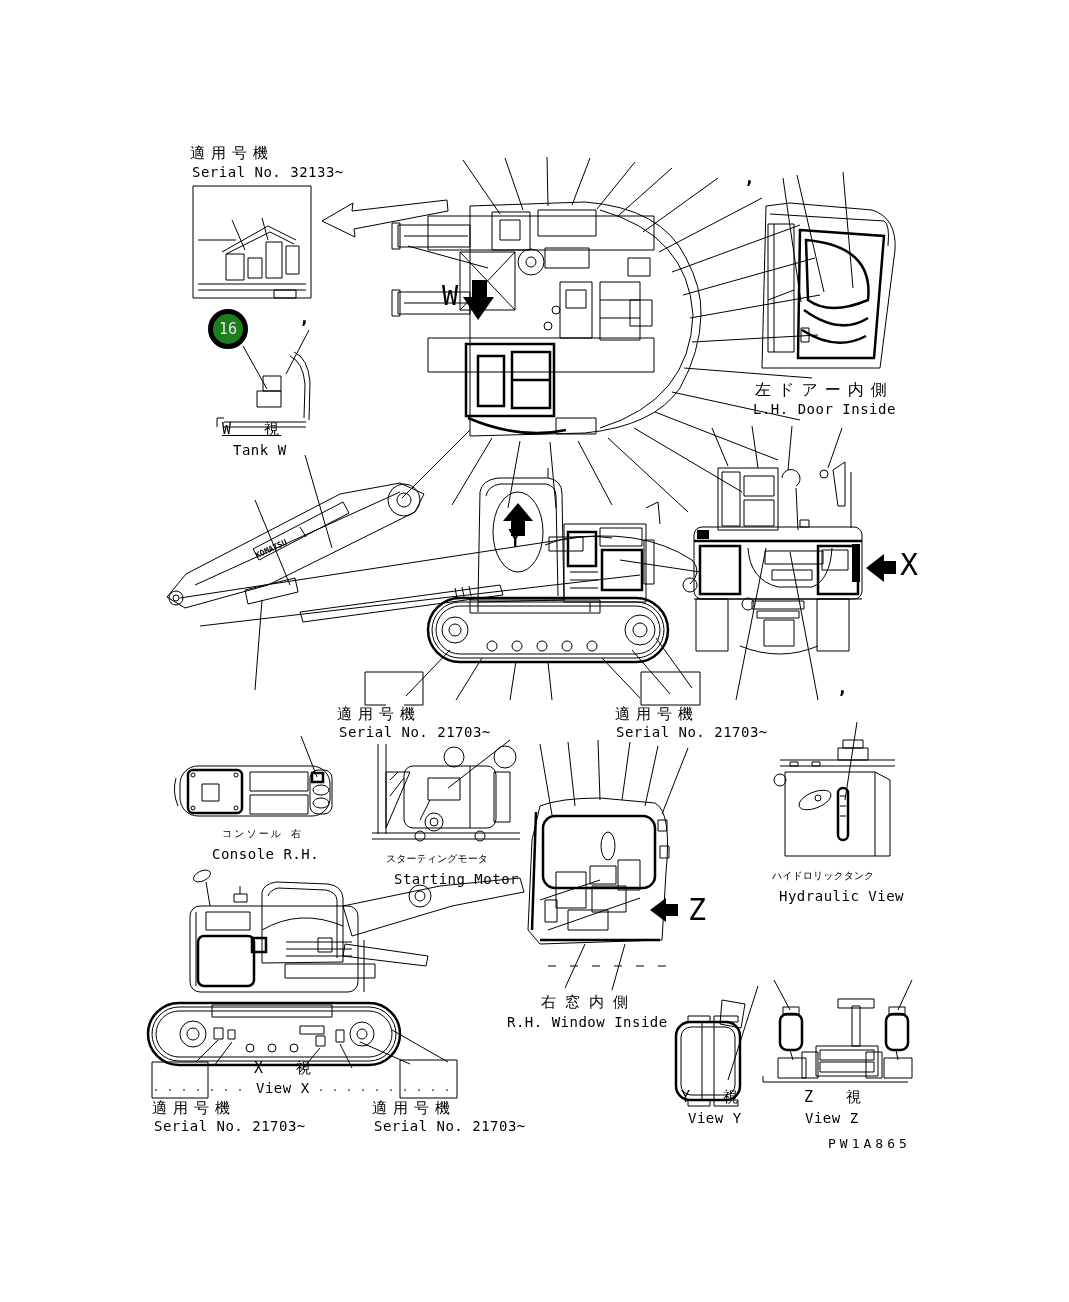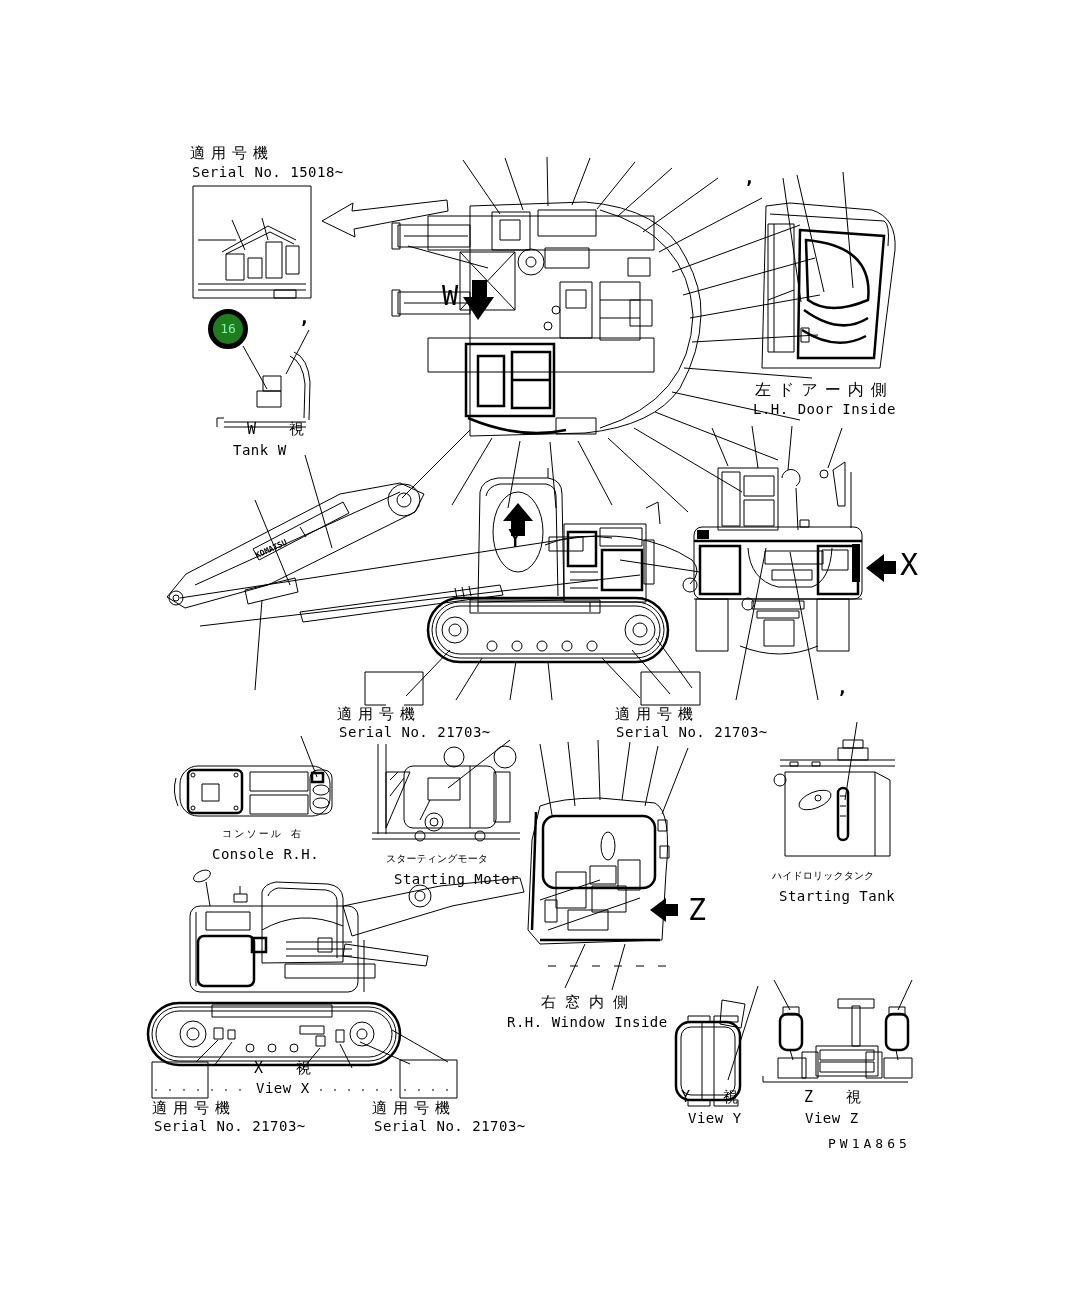--- a/index.html
+++ b/index.html
@@ -13,21 +13,21 @@
   .lbl{position:absolute;white-space:pre;line-height:1.15;}
   .jp{font-size:15px;letter-spacing:6px;}
   .jp-k{font-size:10px;letter-spacing:0px;}
   .en{font-size:14px;letter-spacing:0.5px;}
   .viewjp{font-size:15px;word-spacing:20px;letter-spacing:2px;}
   .marker{font-size:30px;font-weight:400;}
   .comma{font-size:18px;font-weight:700;}
   .code{font-size:13px;letter-spacing:4px;}
   .balloon{position:absolute;left:208px;top:309px;width:30px;height:30px;border-radius:50%;
            border:5px solid #000;text-align:center;line-height:30px;
-           font-size:13px;color:#86efac;}
+           font-size:15px;color:#e5e5e5;}
   .brand{position:absolute;left:254px;top:552px;font-size:8px;font-weight:700;
          letter-spacing:0;transform:rotate(-25deg);transform-origin:left top;}
 </style>
 </head>
 <body>
 
 <div class="page">
 
 <svg viewBox="0 0 1069 1302" width="1069" height="1302" class="dwg">
 
@@ -481,26 +481,26 @@
     <rect x="889" y="1007" width="16" height="8"></rect>
     <line x1="896" y1="1050" x2="898" y2="1060"></line>
     <rect x="884" y="1058" width="28" height="20"></rect>
     <rect x="866" y="1052" width="16" height="26"></rect>
     <line x1="790" y1="1010" x2="774" y2="980"></line>
     <line x1="898" y1="1010" x2="912" y2="980"></line>
   </g>
 </svg>
 
   <div class="lbl jp" style="left:190px;top:145px;">適用号機</div>
-  <div class="lbl en" style="left:192px;top:164px;">Serial No. 15018~</div>
+  <div class="lbl en" style="left:192px;top:164px;">Serial No. 32133~</div>
 
   <div class="balloon" style="background:#1e7e1e;">16</div>
   <div class="lbl comma" style="left:299px;top:308px;">,</div>
 
-  <div class="lbl viewjp" style="left:247px;top:421px;">W 視</div>
+  <div class="lbl viewjp" style="left:222px;top:421px;text-decoration:underline;">W 視</div>
   <div class="lbl en" style="left:233px;top:442px;">Tank W</div>
 
   <div class="lbl marker" style="left:442px;top:280px;font-size:27px;">W</div>
 
   <div class="lbl comma" style="left:744px;top:168px;">,</div>
   <div class="lbl jp" style="left:755px;top:381px;font-size:16px;letter-spacing:7px;">左ドアー内側</div>
   <div class="lbl en" style="left:753px;top:401px;">L.H. Door Inside</div>
 
   <div class="brand">KOMATSU</div>
   <div class="lbl marker" style="left:508px;top:526px;font-size:24px;">Y</div>
@@ -517,21 +517,21 @@
   <div class="lbl en" style="left:212px;top:846px;">Console R.H.</div>
 
   <div class="lbl jp-k" style="left:386px;top:853px;">スターティングモータ</div>
   <div class="lbl en" style="left:394px;top:871px;">Starting Motor</div>
 
   <div class="lbl marker" style="left:688px;top:893px;">Z</div>
   <div class="lbl jp" style="left:541px;top:994px;letter-spacing:9px;">右窓内側</div>
   <div class="lbl en" style="left:507px;top:1014px;">R.H. Window Inside</div>
 
   <div class="lbl jp-k" style="left:772px;top:870px;">ハイドロリックタンク</div>
-  <div class="lbl en" style="left:779px;top:888px;">Starting Tank</div>
+  <div class="lbl en" style="left:779px;top:888px;">Hydraulic View</div>
 
   <div class="lbl viewjp" style="left:254px;top:1060px;">X 視</div>
   <div class="lbl en" style="left:256px;top:1080px;">View X</div>
 
   <div class="lbl jp" style="left:152px;top:1100px;">適用号機</div>
   <div class="lbl en" style="left:154px;top:1118px;">Serial No. 21703~</div>
   <div class="lbl jp" style="left:372px;top:1100px;">適用号機</div>
   <div class="lbl en" style="left:374px;top:1118px;">Serial No. 21703~</div>
 
   <div class="lbl viewjp" style="left:681px;top:1089px;text-align:center;">Y 視</div>

